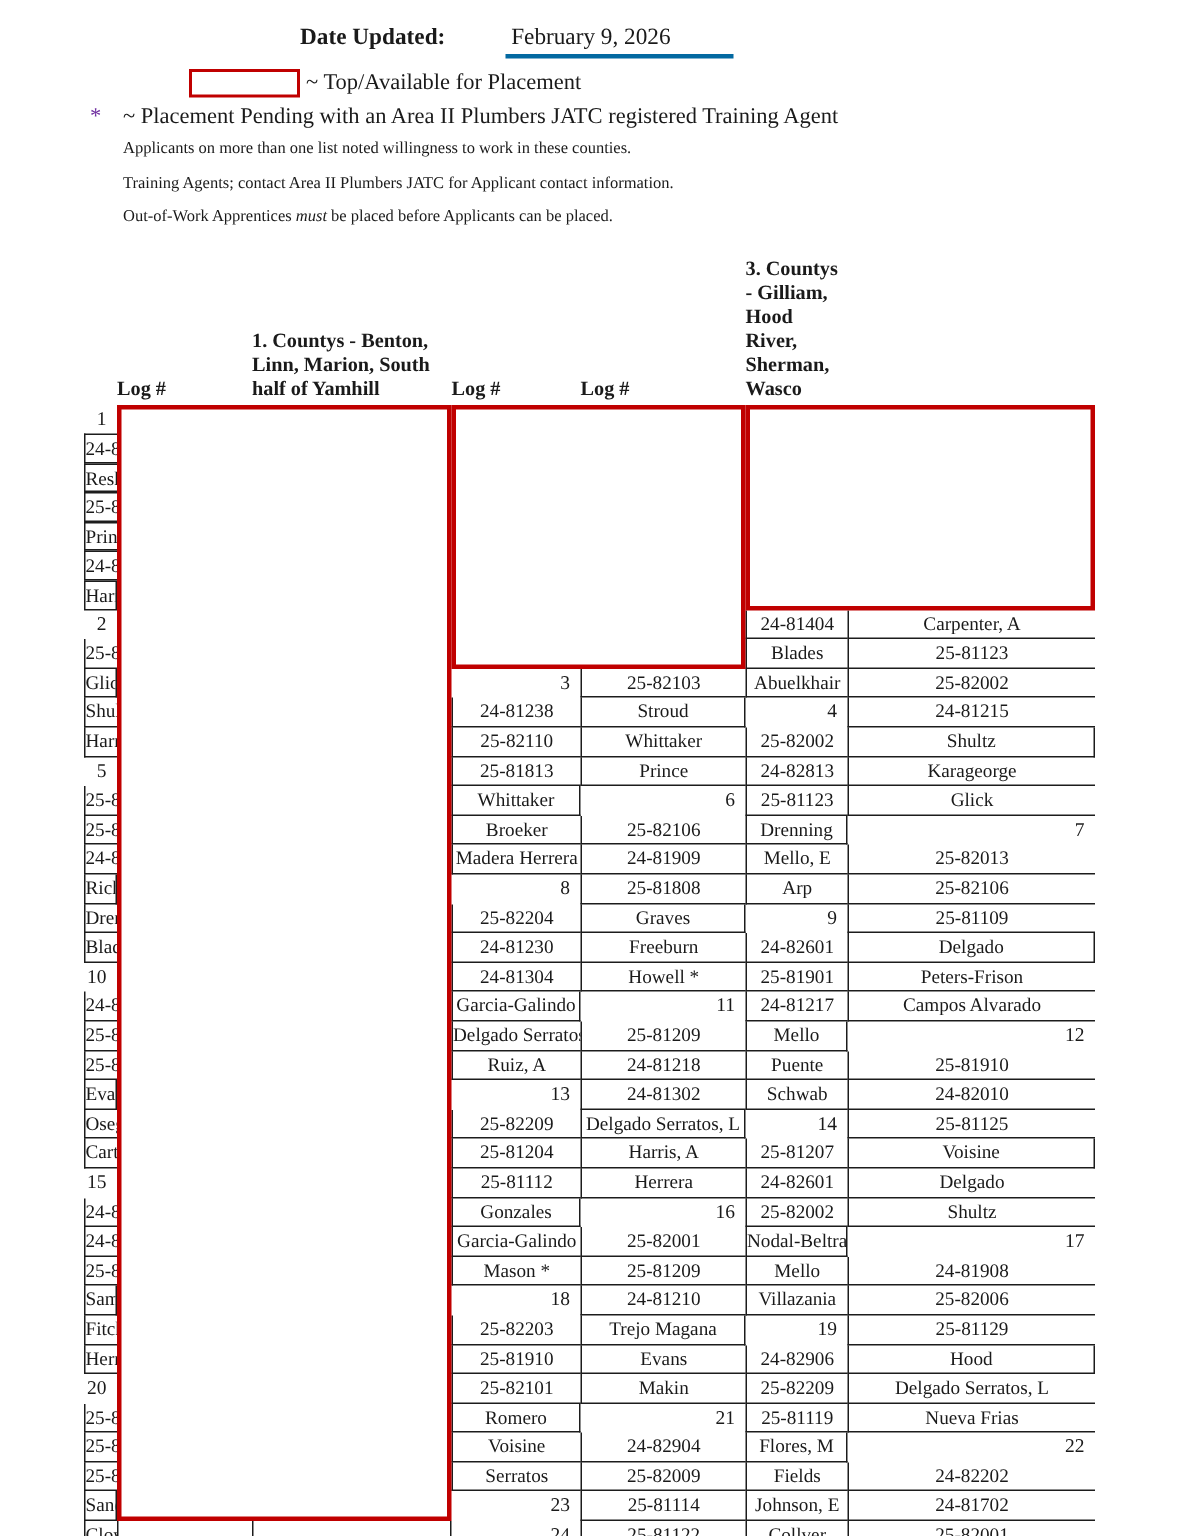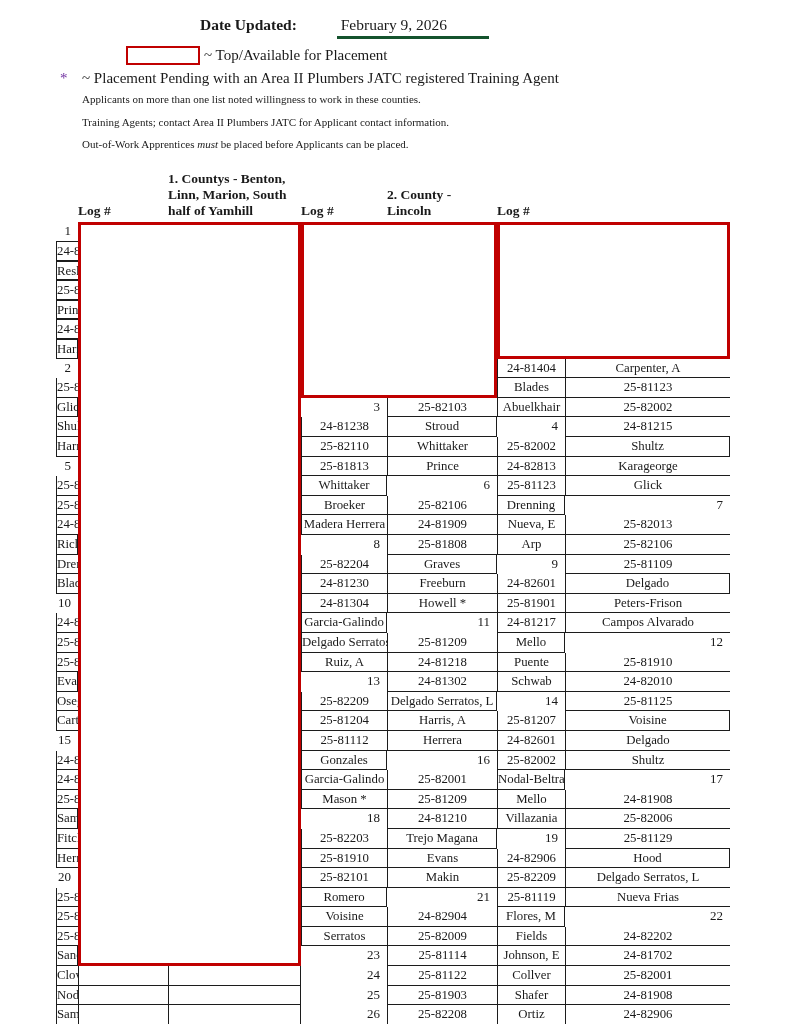--- a/index.html
+++ b/index.html
@@ -6,21 +6,21 @@
   html,body { background:#ffffff; }
   .page {
     position:relative; width:791px; height:1024px; background:#ffffff;
     font-family:"Liberation Serif","DejaVu Serif",serif; color:#1a1a1a; overflow:hidden;
   }
   
   .date-row { margin:16px 0 0 200px; font-size:15.5px; }
   .date-label { font-weight:bold; }
   .date-value {
     display:inline-block; margin-left:36px; padding:0 42px 2px 4px;
-    border-bottom:3px solid #14532d;
+    border-bottom:3px solid #0369a1;
   }
   .legend1 { margin:7px 0 0 78px; font-size:15px; display:flex; align-items:center;padding-left:48px; }
   .legend-box {
     display:inline-block; width:74px; height:19px; background:#fff;
     border:2.5px solid var(--red); margin-right:4px;
   }
   .legend2 { margin:5px 0 0 60px; font-size:15px; display:flex; }
   .star-mark { color:#7030A0; width:22px; font-size:15px; }
   .note { margin:3px 0 0 82px; font-size:11px; line-height:19.5px; }
   .note .it { font-style:italic; }
@@ -75,25 +75,26 @@
 
   <div class="grid thead">
     <div class="hcell"></div>
     <div class="hcell">Log #</div>
     <div class="hcell">
       <div>1. Countys - Benton,</div>
       <div>Linn, Marion, South</div>
       <div>half of Yamhill</div>
     </div>
     <div class="hcell">Log #</div>
+    <div class="hcell">Log #</div>
     <div class="hcell">
-      <div>2. County -</div>
-      <div>Lincoln</div>
+      <div>3. Countys - Gilliam,</div>
+      <div>Hood River, Sherman,</div>
+      <div>Wasco</div>
     </div>
-    <div class="hcell">Log #</div>
   </div>
 
   <div class="grid tbody" id="tbody">
       <div class="cell rownum row1">1</div>
       <div class="cell row1">24-82101</div>
       <div class="cell row1">Reshetniak, A</div>
       <div class="cell row1">25-81813</div>
       <div class="cell row1">Prince</div>
       <div class="cell row1">24-81215</div>
       <div class="cell row1 col6">Harris, B</div>
@@ -129,21 +130,21 @@
       <div class="cell">25-81123</div>
       <div class="cell">Glick</div>
       <div class="cell">25-81117</div>
       <div class="cell">Broeker</div>
       <div class="cell">25-82106</div>
       <div class="cell col6">Drenning</div>
       <div class="cell rownum">7</div>
       <div class="cell">24-81405</div>
       <div class="cell">Madera Herrera</div>
       <div class="cell">24-81909</div>
-      <div class="cell">Nueva, E</div>
+      <div class="cell">Mello, E</div>
       <div class="cell">25-82013</div>
       <div class="cell col6">Richards</div>
       <div class="cell rownum">8</div>
       <div class="cell">25-81808</div>
       <div class="cell">Arp</div>
       <div class="cell">25-82106</div>
       <div class="cell">Drenning</div>
       <div class="cell">25-82204</div>
       <div class="cell col6">Graves</div>
       <div class="cell rownum">9</div>

